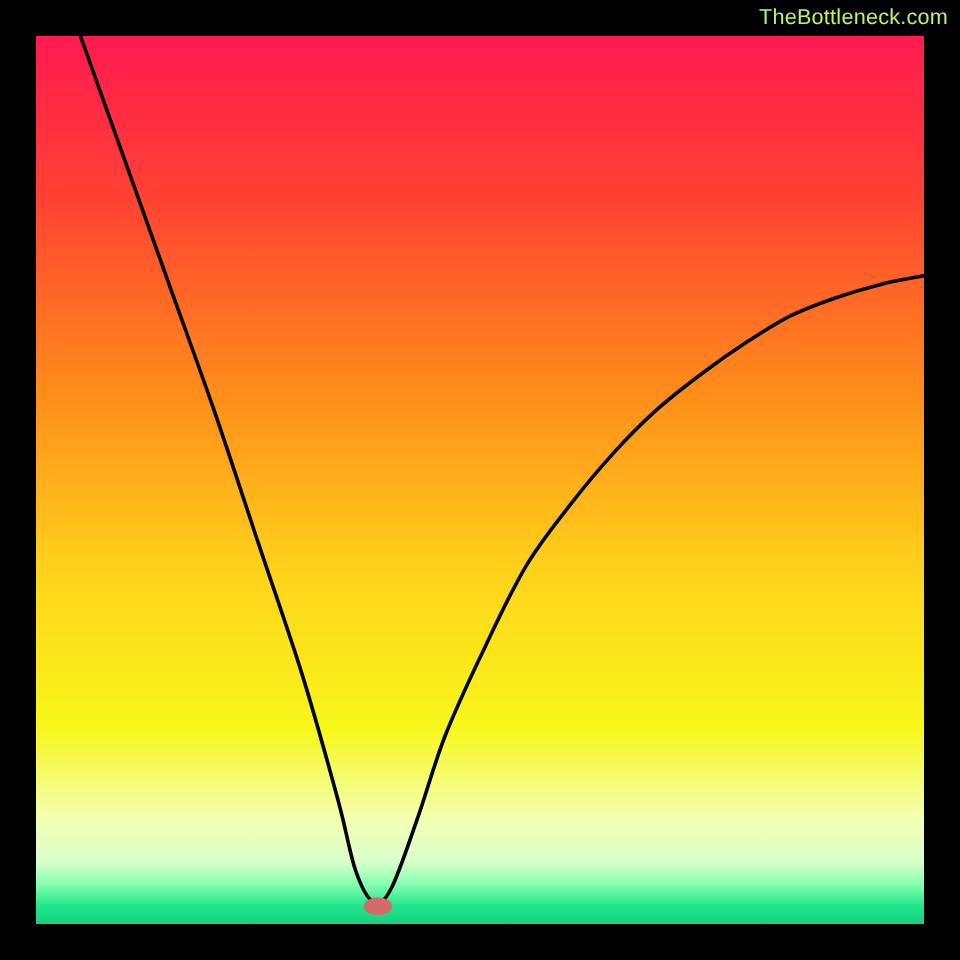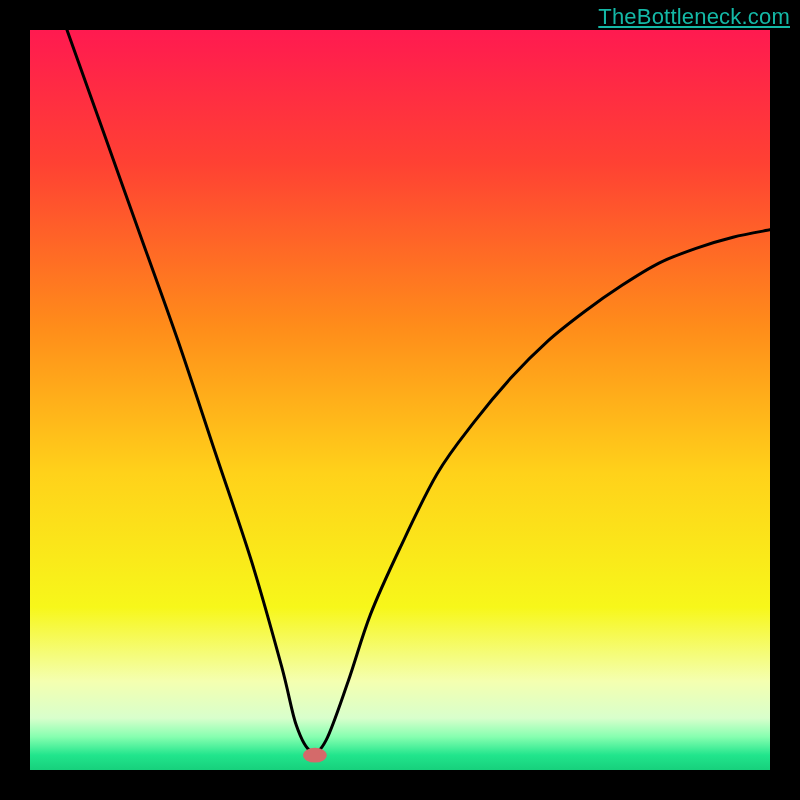--- a/index.html
+++ b/index.html
@@ -14,27 +14,26 @@
   .stage {
     position: relative;
     width: 800px;
     height: 800px;
     background: #000;
   }
   .watermark {
     position: absolute;
     top: 4px;
     right: 10px;
-    color: #14b8a6;
-    font-size: 22px;
+    color: #bef264;
+    font-size: 18px;
     font-weight: 500;
     letter-spacing: 0.2px;
     white-space: nowrap;
     user-select: none;
-    text-decoration: underline;
   }
   svg {
     position: absolute;
     left: 0;
     top: 0;
     display: block;
   }
 </style>
 </head>
 <body>

